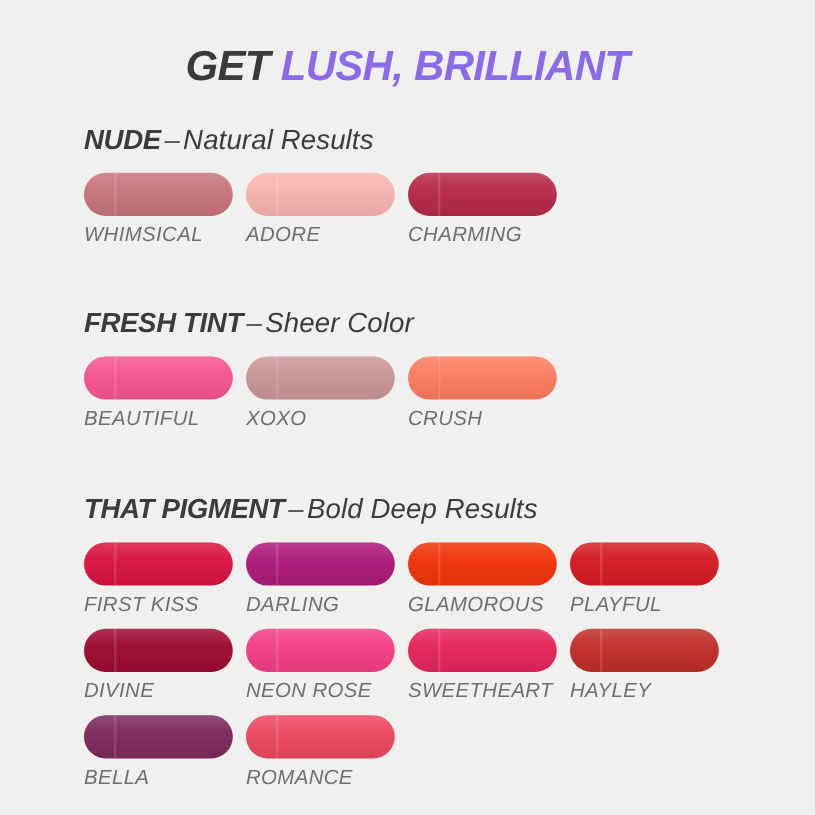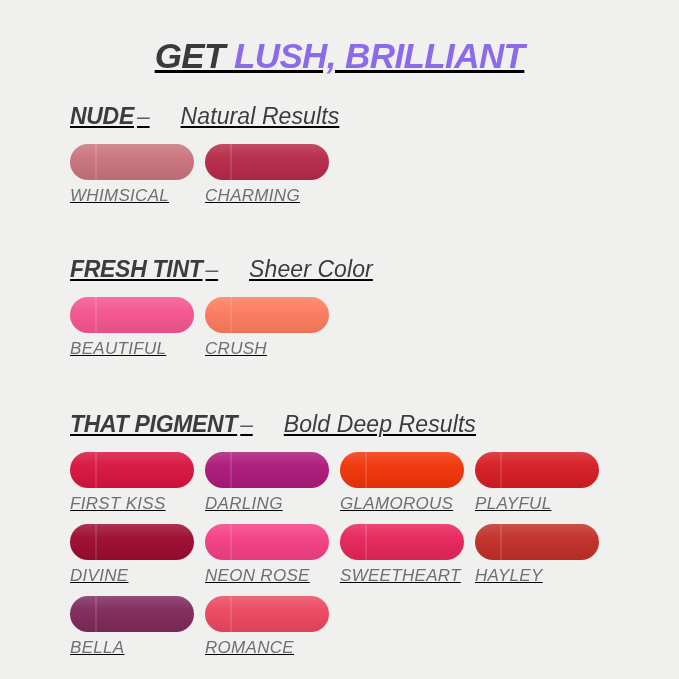--- a/index.html
+++ b/index.html
@@ -12,21 +12,20 @@
     background: #f0f0ef;
     font-family: "Liberation Sans", sans-serif;
     overflow: hidden;
   }
 
   .page {
     position: relative;
     width: 679px;
     height: 679px;
     background: #f0f0ef;
-    text-decoration: underline;
   }
 
   
   .headline {
     padding-top: 34px;
     text-align: center;
     font-family: "Liberation Sans", sans-serif;
     font-weight: bold;
     font-style: italic;
     font-size: 35px;
@@ -66,21 +65,20 @@
   }
   .section-head .cat-dash {
     font-weight: 300;
     color: #5c5c5e;
     padding: 0 3px;
   }
   .section-head .cat-desc {
     font-weight: 300;
     color: #3c3c3e;
     letter-spacing: 0.1px;
-    margin-left: 28px;
   }
 
   
   .swatch-grid {
     display: flex;
     flex-wrap: wrap;
     gap: 0px;
   }
   .swatch-cell {
     width: 135px;
@@ -135,36 +133,44 @@
     <div class="section section--nude">
       <h2 class="section-head">
         <span class="cat-name">NUDE</span><span class="cat-dash">–</span><span class="cat-desc">Natural Results</span>
       </h2>
       <div class="swatch-grid">
         <div class="swatch-cell">
           <div class="swatch" style="background: rgb(201, 115, 124);"></div>
           <div class="swatch-label">WHIMSICAL</div>
         </div>
         <div class="swatch-cell">
+          <div class="swatch" style="background: rgb(247, 180, 174);"></div>
+          <div class="swatch-label">ADORE</div>
+        </div>
+        <div class="swatch-cell">
           <div class="swatch" style="background: rgb(182, 42, 72);"></div>
           <div class="swatch-label">CHARMING</div>
         </div>
       </div>
     </div>
 
     <div class="section section--fresh">
       <h2 class="section-head">
         <span class="cat-name">FRESH TINT</span><span class="cat-dash">–</span><span class="cat-desc">Sheer Color</span>
       </h2>
       <div class="swatch-grid">
         <div class="swatch-cell">
           <div class="swatch" style="background: rgb(244, 85, 143);"></div>
           <div class="swatch-label">BEAUTIFUL</div>
         </div>
         <div class="swatch-cell">
+          <div class="swatch" style="background: rgb(201, 149, 152);"></div>
+          <div class="swatch-label">XOXO</div>
+        </div>
+        <div class="swatch-cell">
           <div class="swatch" style="background: rgb(252, 124, 94);"></div>
           <div class="swatch-label">CRUSH</div>
         </div>
       </div>
     </div>
 
     <div class="section section--full">
       <h2 class="section-head">
         <span class="cat-name">THAT PIGMENT</span><span class="cat-dash">–</span><span class="cat-desc">Bold Deep Results</span>
       </h2>

